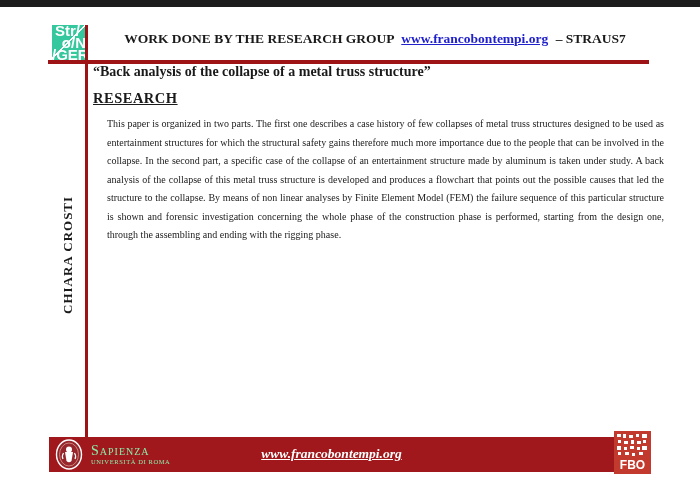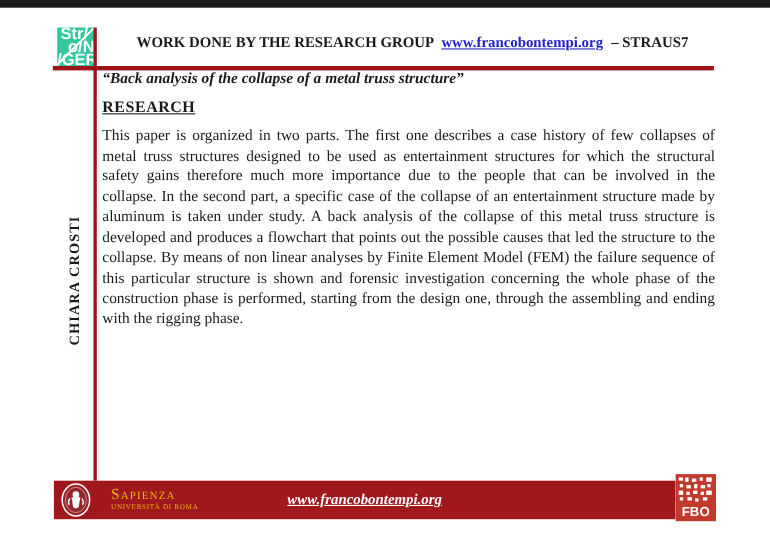--- a/index.html
+++ b/index.html
@@ -18,41 +18,41 @@
   .logo-box .l1{padding-left:3px;text-align:left;}
   .logo-box .l2{padding-left:6px;text-align:right;}
   .logo-box .l3{text-align:left;padding-right:2px;}
   .v-red-line{position:absolute;left:85px;top:25px;width:3px;height:412px;background:#9e1416;}
   .h-red-line{position:absolute;left:48px;top:60px;width:601px;height:4px;background:#9e1416;}
   .header-text{
     position:absolute;left:95px;top:31px;width:560px;text-align:center;
     font-weight:bold;font-size:13.5px;white-space:nowrap;
   }
   .header-text .lnk{color:#2121cc;text-decoration:underline;margin:0 4px;cursor:pointer;}
-  .doc-title{position:absolute;left:93px;top:64px;font-weight:bold;font-style:italic;font-size:14px;}
+  .doc-title{position:absolute;left:93px;top:64px;font-weight:bold;font-size:14px;}
   .abstract-h{
     position:absolute;left:93px;top:90px;font-weight:bold;font-size:14.5px;
     text-decoration:underline;letter-spacing:0.5px;
   }
   .body-text{
-    position:absolute;left:93px;top:115px;width:557px;
-    font-size:14px;line-height:18.5px;text-align:justify;
+    position:absolute;left:107px;top:115px;width:557px;
+    font-size:10px;line-height:18.5px;text-align:justify;
   }
   .author-vertical{
     position:absolute;left:56px;top:150px;height:210px;width:24px;
     display:flex;align-items:center;justify-content:center;
     writing-mode:vertical-rl;transform:rotate(180deg);
     font-weight:bold;font-size:13px;letter-spacing:1px;white-space:nowrap;
   }
   
   .footer-bar{
     position:absolute;left:49px;top:437px;width:565px;height:35px;background:#a0181c;
   }
   .sapienza{position:absolute;left:6px;top:2px;display:flex;align-items:center;}
-  .sapienza-text{margin-left:18px;color:#eab308;}
+  .sapienza-text{margin-left:8px;color:#86efac;}
   .sapienza-name{
     font-size:14px;letter-spacing:1px;line-height:14px;font-variant:small-caps;
     font-family:"Liberation Serif","DejaVu Serif",serif;
   }
   .sapienza-sub{font-size:6.5px;letter-spacing:0.6px;line-height:7px;text-transform:uppercase;}
   .footer-link{
     position:absolute;left:0;right:0;top:9px;text-align:center;color:#ffffff;
     font-weight:bold;font-style:italic;font-size:13.5px;text-decoration:underline;cursor:pointer;
   }
   .seal{position:absolute;left:614px;top:431px;width:37px;height:43px;}

